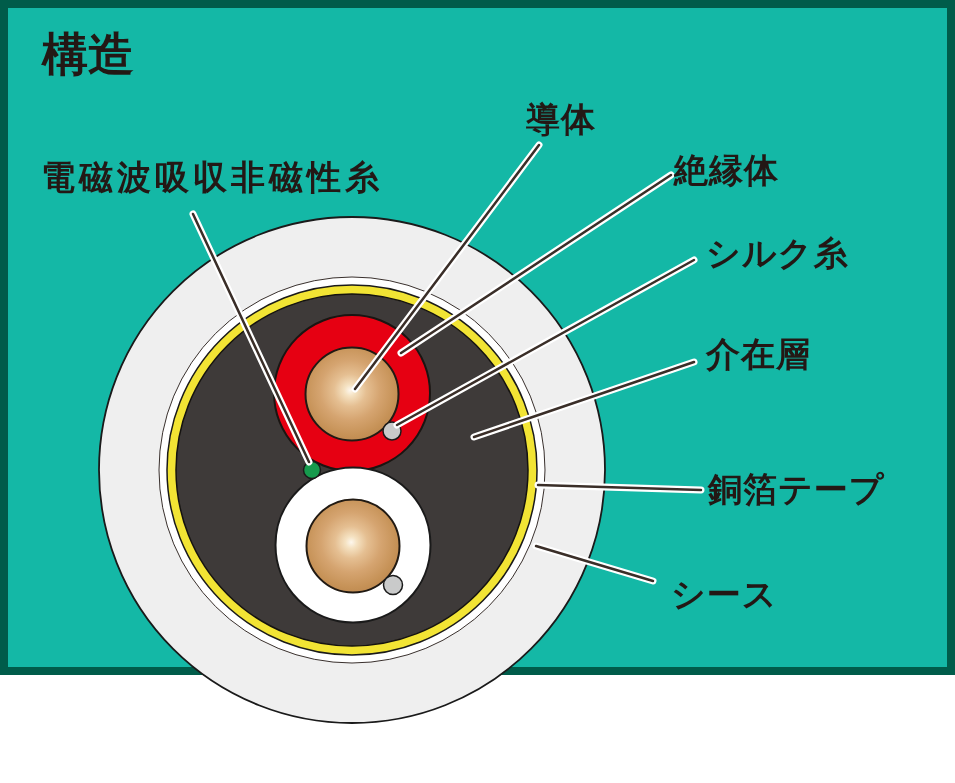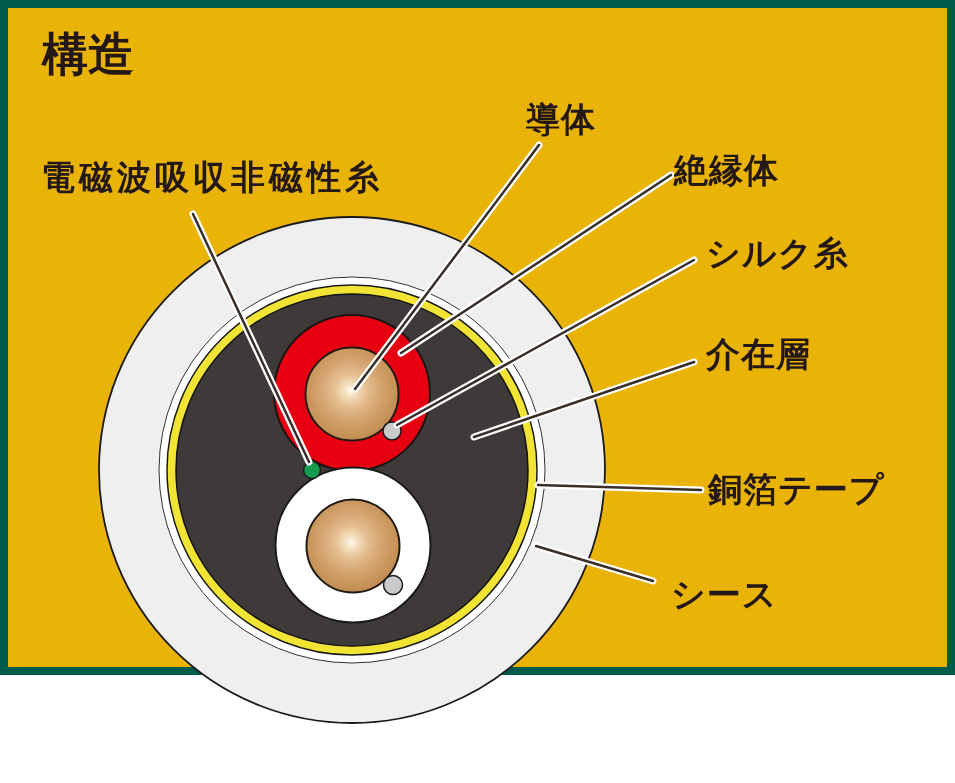--- a/index.html
+++ b/index.html
@@ -1,17 +1,17 @@
 <!DOCTYPE html>
 <html lang="ja"><head>
 <meta charset="utf-8">
 <style>
   html,body{margin:0;padding:0;background:#ffffff;width:955px;height:783px;overflow:hidden;}
   .frame{position:absolute;left:0;top:0;width:955px;height:675px;box-sizing:border-box;
-         border:8px solid #005c4a;background:#eab308;}
+         border:8px solid #005c4a;background:#14b8a6;}
   svg{position:absolute;left:0;top:0;}
   text{font-family:"Liberation Sans","DejaVu Sans",sans-serif;font-weight:bold;fill:#231815;}
   .t-title{font-size:46px;}
   .t-label{font-size:34px;letter-spacing:1px;}
   .t-label-wide{font-size:34px;letter-spacing:4px;}
   .casing{stroke:#ffffff;stroke-width:7;fill:none;stroke-linecap:round;}
   .core{stroke:#3a2e28;stroke-width:2.5;fill:none;stroke-linecap:round;}
 </style>
 </head>
 <body>

